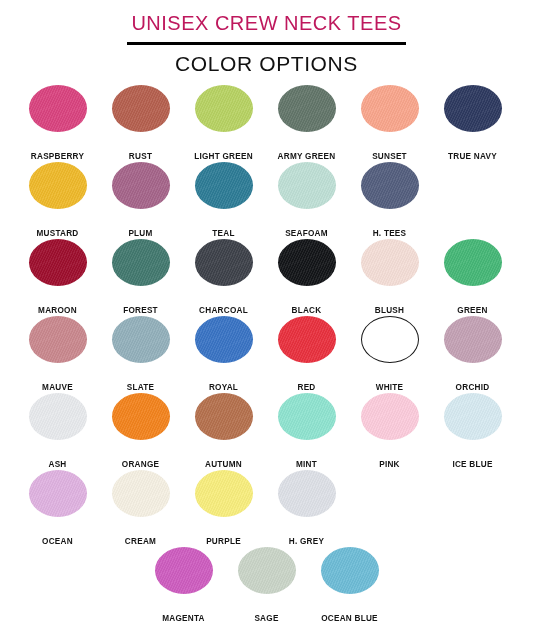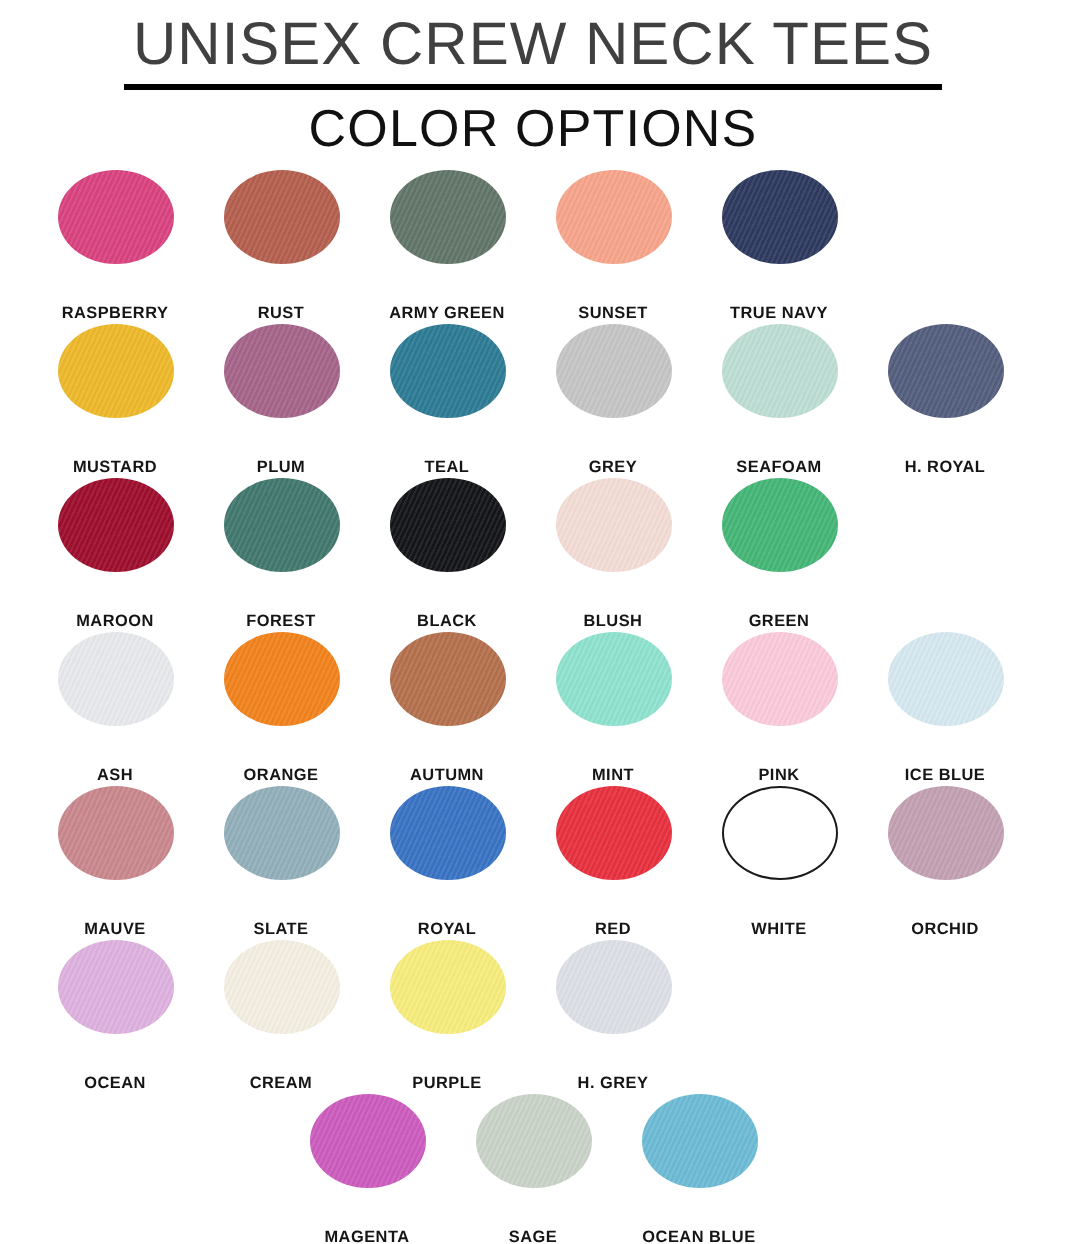--- a/index.html
+++ b/index.html
@@ -20,34 +20,34 @@
     background: #ffffff;
   }
 
   
   .header {
     padding-top: 6px;
     text-align: center;
   }
   .main-title {
     font-family: "Liberation Sans", sans-serif;
-    font-size: 30px;
+    font-size: 20px;
     line-height: 34px;
     font-weight: 400;
     letter-spacing: 0.5px;
-    color: #404040;
+    color: #be185d;
     margin: 0 auto;
     display: inline-block;
     padding: 0 4px 2px 4px;
     border-bottom: 3px solid #000000;
     white-space: nowrap;
   }
   .sub-title {
     font-family: "Liberation Sans", sans-serif;
-    font-size: 26px;
+    font-size: 21px;
     line-height: 24px;
     font-weight: 400;
     letter-spacing: 0.6px;
     color: #111111;
     margin: 7px 0 0 0;
     white-space: nowrap;
   }
 
   
   .grid {
@@ -124,20 +124,24 @@
       <div class="row">
         <div class="cell">
           <div class="swatch" style="background: rgb(217, 68, 127);"></div>
           <div class="label">RASPBERRY</div>
         </div>
         <div class="cell">
           <div class="swatch" style="background: rgb(181, 96, 79);"></div>
           <div class="label">RUST</div>
         </div>
         <div class="cell">
+          <div class="swatch" style="background: rgb(183, 210, 99);"></div>
+          <div class="label">LIGHT GREEN</div>
+        </div>
+        <div class="cell">
           <div class="swatch" style="background: rgb(99, 118, 106);"></div>
           <div class="label">ARMY GREEN</div>
         </div>
         <div class="cell">
           <div class="swatch" style="background: rgb(248, 165, 140);"></div>
           <div class="label">SUNSET</div>
         </div>
         <div class="cell">
           <div class="swatch" style="background: rgb(46, 58, 96);"></div>
           <div class="label">TRUE NAVY</div>
@@ -150,56 +154,82 @@
         </div>
         <div class="cell">
           <div class="swatch" style="background: rgb(165, 101, 138);"></div>
           <div class="label">PLUM</div>
         </div>
         <div class="cell">
           <div class="swatch" style="background: rgb(46, 124, 150);"></div>
           <div class="label">TEAL</div>
         </div>
         <div class="cell">
-          <div class="swatch" style="background: rgb(198, 198, 198);"></div>
-          <div class="label">GREY</div>
-        </div>
-        <div class="cell">
           <div class="swatch" style="background: rgb(190, 223, 213);"></div>
           <div class="label">SEAFOAM</div>
         </div>
         <div class="cell">
           <div class="swatch" style="background: rgb(84, 95, 126);"></div>
-          <div class="label">H. ROYAL</div>
+          <div class="label">H. TEES</div>
         </div>
       </div>
       <div class="row">
         <div class="cell">
           <div class="swatch" style="background: rgb(158, 15, 46);"></div>
           <div class="label">MAROON</div>
         </div>
         <div class="cell">
           <div class="swatch" style="background: rgb(67, 121, 111);"></div>
           <div class="label">FOREST</div>
         </div>
         <div class="cell">
+          <div class="swatch" style="background: rgb(62, 66, 74);"></div>
+          <div class="label">CHARCOAL</div>
+        </div>
+        <div class="cell">
           <div class="swatch" style="background: rgb(20, 22, 25);"></div>
           <div class="label">BLACK</div>
         </div>
         <div class="cell">
           <div class="swatch" style="background: rgb(243, 221, 214);"></div>
           <div class="label">BLUSH</div>
         </div>
         <div class="cell">
           <div class="swatch" style="background: rgb(70, 183, 119);"></div>
           <div class="label">GREEN</div>
         </div>
       </div>
       <div class="row">
         <div class="cell">
+          <div class="swatch" style="background: rgb(201, 136, 142);"></div>
+          <div class="label">MAUVE</div>
+        </div>
+        <div class="cell">
+          <div class="swatch" style="background: rgb(147, 176, 187);"></div>
+          <div class="label">SLATE</div>
+        </div>
+        <div class="cell">
+          <div class="swatch" style="background: rgb(58, 116, 196);"></div>
+          <div class="label">ROYAL</div>
+        </div>
+        <div class="cell">
+          <div class="swatch" style="background: rgb(232, 49, 63);"></div>
+          <div class="label">RED</div>
+        </div>
+        <div class="cell">
+          <div class="swatch outlined" style="background: rgb(255, 255, 255);"></div>
+          <div class="label">WHITE</div>
+        </div>
+        <div class="cell">
+          <div class="swatch" style="background: rgb(195, 161, 180);"></div>
+          <div class="label">ORCHID</div>
+        </div>
+      </div>
+      <div class="row">
+        <div class="cell">
           <div class="swatch" style="background: rgb(231, 233, 236);"></div>
           <div class="label">ASH</div>
         </div>
         <div class="cell">
           <div class="swatch" style="background: rgb(242, 131, 30);"></div>
           <div class="label">ORANGE</div>
         </div>
         <div class="cell">
           <div class="swatch" style="background: rgb(181, 113, 78);"></div>
           <div class="label">AUTUMN</div>
@@ -212,46 +242,20 @@
           <div class="swatch" style="background: rgb(251, 203, 219);"></div>
           <div class="label">PINK</div>
         </div>
         <div class="cell">
           <div class="swatch" style="background: rgb(214, 233, 240);"></div>
           <div class="label">ICE BLUE</div>
         </div>
       </div>
       <div class="row">
         <div class="cell">
-          <div class="swatch" style="background: rgb(201, 136, 142);"></div>
-          <div class="label">MAUVE</div>
-        </div>
-        <div class="cell">
-          <div class="swatch" style="background: rgb(147, 176, 187);"></div>
-          <div class="label">SLATE</div>
-        </div>
-        <div class="cell">
-          <div class="swatch" style="background: rgb(58, 116, 196);"></div>
-          <div class="label">ROYAL</div>
-        </div>
-        <div class="cell">
-          <div class="swatch" style="background: rgb(232, 49, 63);"></div>
-          <div class="label">RED</div>
-        </div>
-        <div class="cell">
-          <div class="swatch outlined" style="background: rgb(255, 255, 255);"></div>
-          <div class="label">WHITE</div>
-        </div>
-        <div class="cell">
-          <div class="swatch" style="background: rgb(195, 161, 180);"></div>
-          <div class="label">ORCHID</div>
-        </div>
-      </div>
-      <div class="row">
-        <div class="cell">
           <div class="swatch" style="background: rgb(223, 178, 224);"></div>
           <div class="label">OCEAN</div>
         </div>
         <div class="cell">
           <div class="swatch" style="background: rgb(244, 239, 226);"></div>
           <div class="label">CREAM</div>
         </div>
         <div class="cell">
           <div class="swatch" style="background: rgb(247, 237, 125);"></div>
           <div class="label">PURPLE</div>

